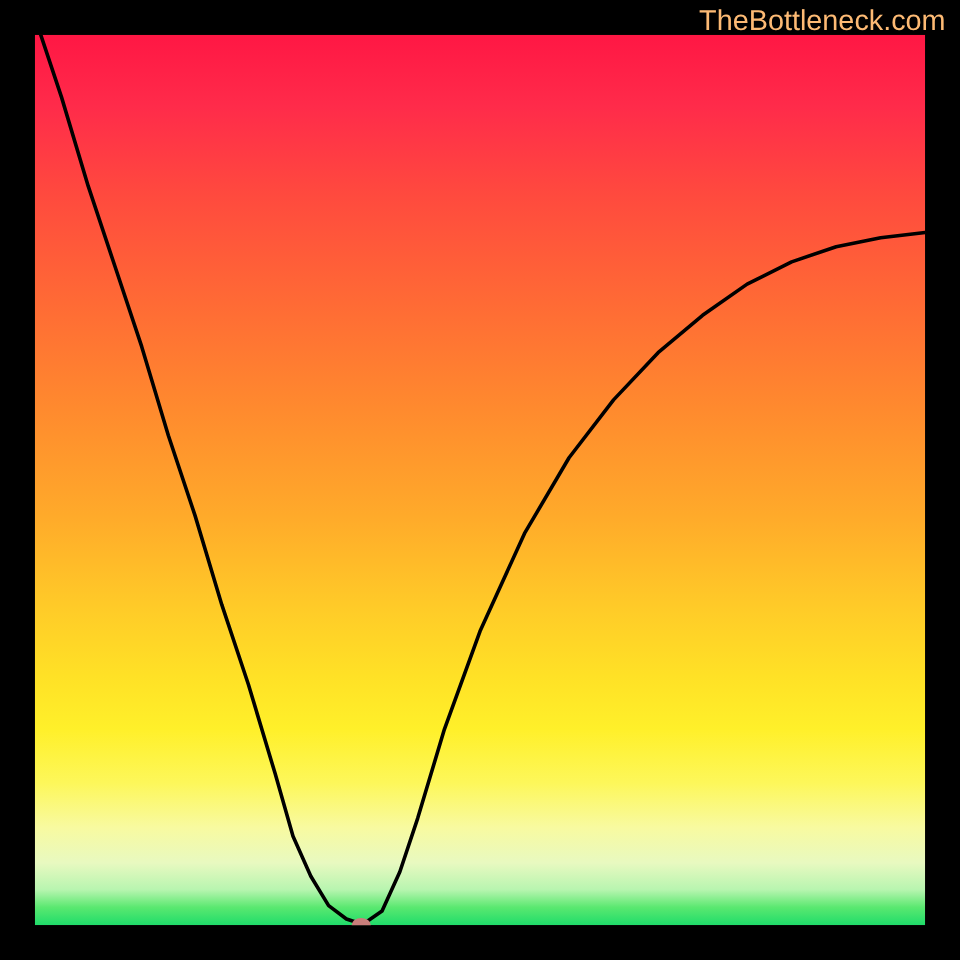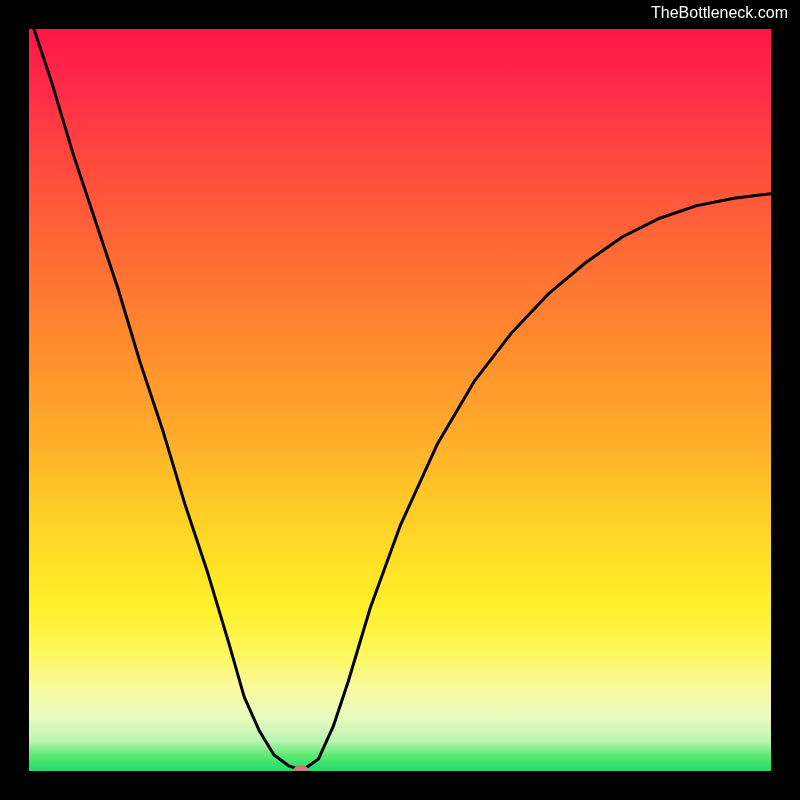--- a/index.html
+++ b/index.html
@@ -12,22 +12,22 @@
     height: 800px;
     background: #000;
     position: relative;
     font-family: Arial, sans-serif;
     overflow: hidden;
   }
   .watermark {
     position: absolute;
     top: 4px;
     right: 12px;
-    color: #ffffff;
-    font-size: 16px;
+    color: #fdba74;
+    font-size: 24px;
     font-weight: 500;
     z-index: 10;
   }
   .plot-area {
     position: absolute;
     left: 29px;
     top: 29px;
     width: 742px;
     height: 742px;
     overflow: hidden;

